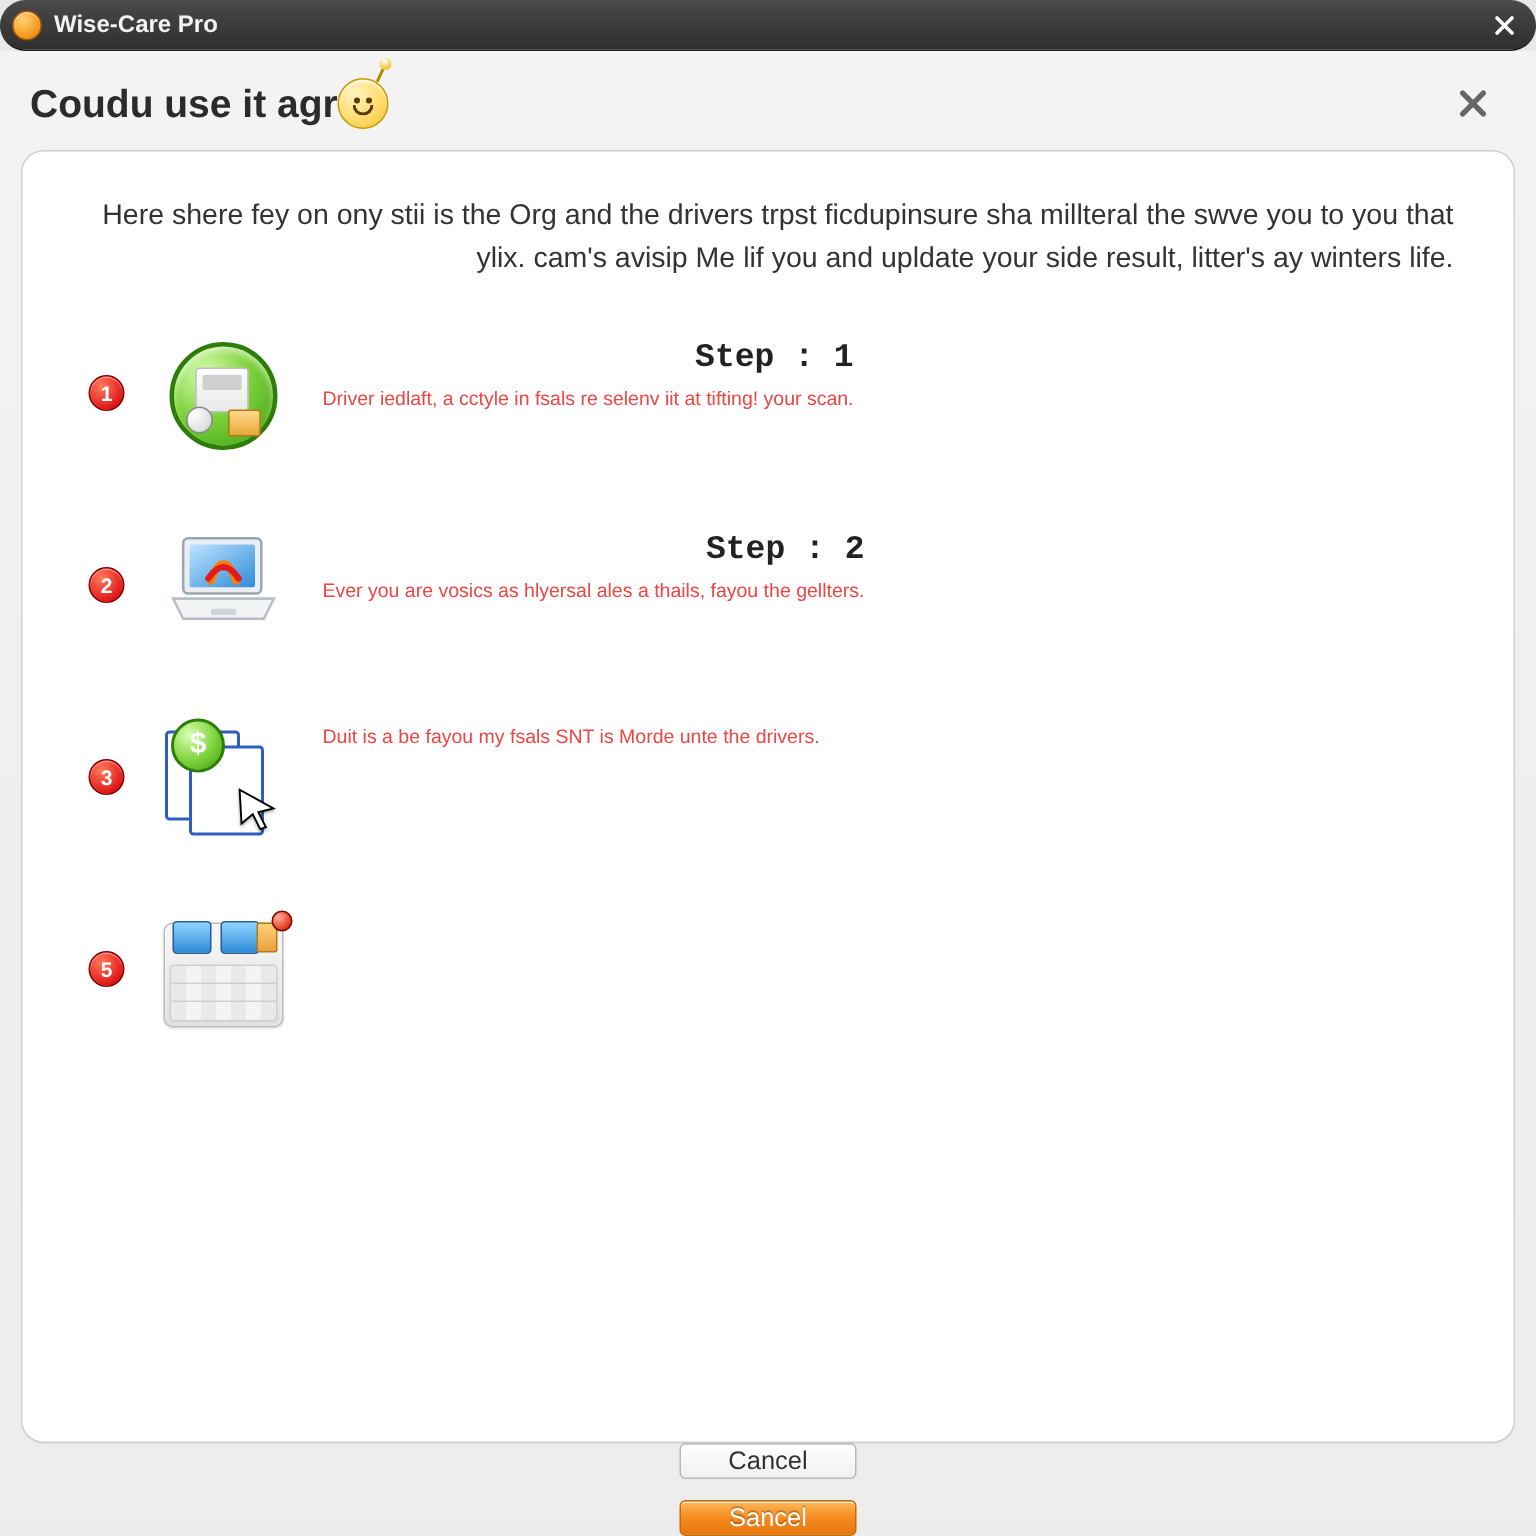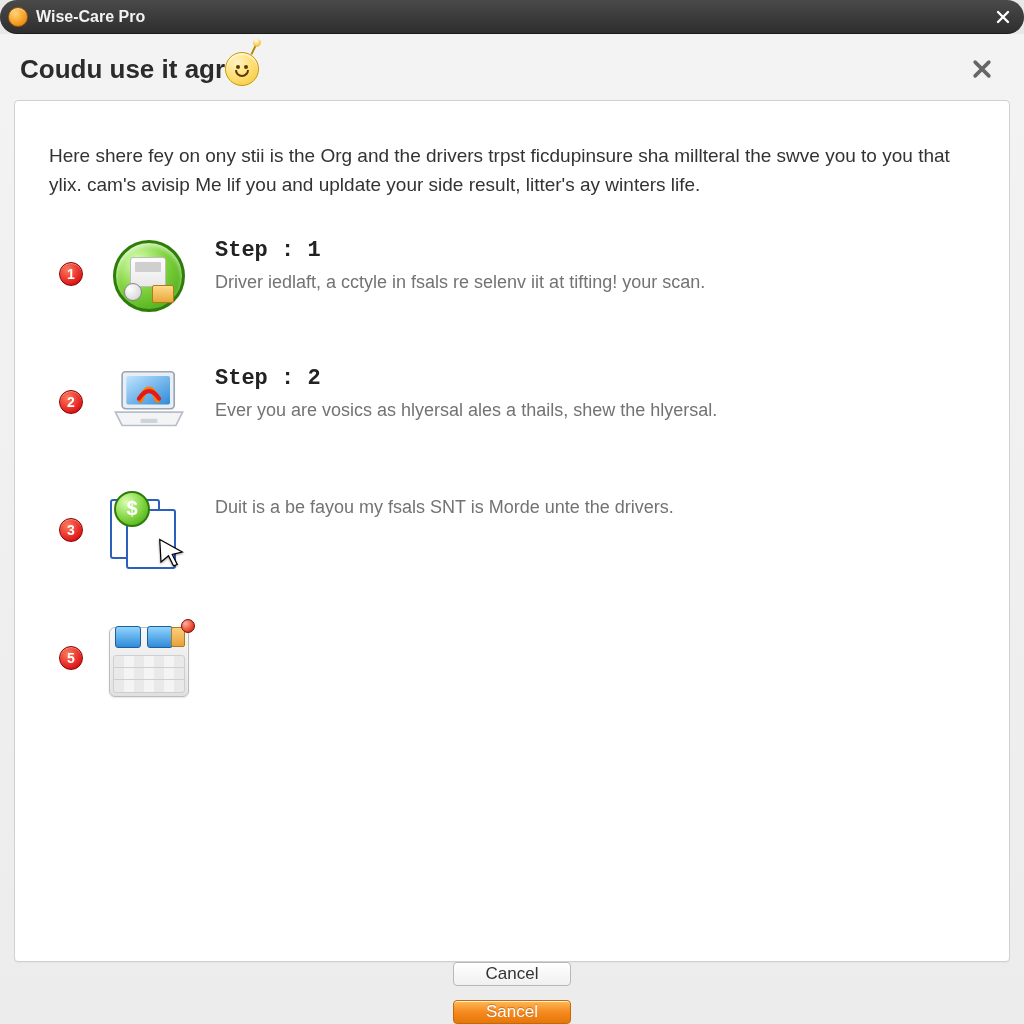--- a/index.html
+++ b/index.html
@@ -68,40 +68,41 @@
     }
 
     .panel-close { width:28px; height:28px; color:#666; cursor:pointer; display:flex; align-items:center; justify-content:center;}
     .panel-close svg{width:22px;height:22px;}
 
     
     .panel {
       flex:1;
       background:#fff;
       border:1px solid #d0d0d0;
-      border-radius:4px;
-      padding: 40px 34px 20px 34px;
+      border-radius:15px;
+      padding: 28px 34px 20px 34px;
       overflow:hidden;
       box-shadow: 0 1px 0 rgba(0,0,0,.03);
+      text-align: right;
     }
     .intro { font-size:19px; line-height:1.55; color:#333; margin-bottom: 34px; max-width: 920px;}
 
     .steps { display:flex; flex-direction:column; gap:44px; padding-left:10px;}
     .step { display:flex; align-items:flex-start; gap:24px; }
     .num-badge {
       flex:0 0 24px; width:24px; height:24px; border-radius:50%;
       background: radial-gradient(circle at 35% 30%, #ff7a5c, #e01b1b 70%, #a60000);
       color:#fff; font-size:14px; font-weight:700; display:flex; align-items:center; justify-content:center;
       border:1px solid #8a0000; box-shadow: inset 0 1px 1px rgba(255,255,255,.4);
       margin-top: 28px;
     }
     .step-icon { flex:0 0 84px; width:84px; height:84px; display:flex; align-items:center; justify-content:center;}
     .step-body { padding-top:4px; }
     .step-title { font-size:22px; font-weight:700; color:#222; margin-bottom:6px;font-family:Liberation Mono, monospace;}
-    .step-desc  { font-size:18px; color:#737373; line-height:1.45; max-width:520px;}
+    .step-desc  { font-size:13px; color:#ef4444; line-height:1.45; max-width:520px;}
 
     
     .ic1 { width:72px;height:72px;border-radius:50%;
       background: radial-gradient(circle at 32% 28%, #d8ffb0 0%, #7ed23c 45%, #3a9d0f 100%);
       border:3px solid #2e7d0b; position:relative; box-shadow: inset 0 3px 4px rgba(255,255,255,.6);}
     .ic1 .card{position:absolute; left:14px; top:14px; width:36px; height:30px; background:linear-gradient(#fdfdfd,#e9e9e9);
       border:1px solid #bdbdbd; border-radius:3px;}
     .ic1 .card::after{content:"";position:absolute;left:4px;top:4px;right:4px;height:10px;background:#cfcfcf;border-radius:1px;}
     .ic1 .box{position:absolute; right:8px; bottom:6px; width:22px; height:18px;
       background:linear-gradient(#ffd98a,#e6a83c); border:1px solid #b57a12; border-radius:2px;}
@@ -221,21 +222,21 @@
                 </defs>
               <path d="M40 48 C46 30 54 30 60 48" fill="none" stroke="#ff7a00" stroke-width="6" stroke-linecap="round"></path>
               <path d="M38 46 C46 34 54 34 62 46" fill="none" stroke="#e01b1b" stroke-width="5" stroke-linecap="round"></path>
               <path d="M10 62 L90 62 L82 78 L18 78 Z" fill="#f3f4f6" stroke="#b7bec7" stroke-width="2"></path>
               <rect x="40" y="70" width="20" height="5" rx="1" fill="#cfd4da"></rect>
             </svg>
           </div>
         </div>
         <div class="step-body">
           <div class="step-title">Step : 2</div>
-          <div class="step-desc">Ever you are vosics as hlyersal ales a thails, shew the hlyersal.</div>
+          <div class="step-desc">Ever you are vosics as hlyersal ales a thails, fayou the gellters.</div>
         </div>
       </div>
 
       <div class="step">
         <span class="num-badge">3</span>
         <div class="step-icon">
           <div class="ic3">
             <span class="sheet1"></span>
               <span class="sheet2"></span>
             <span class="coin">$</span>

